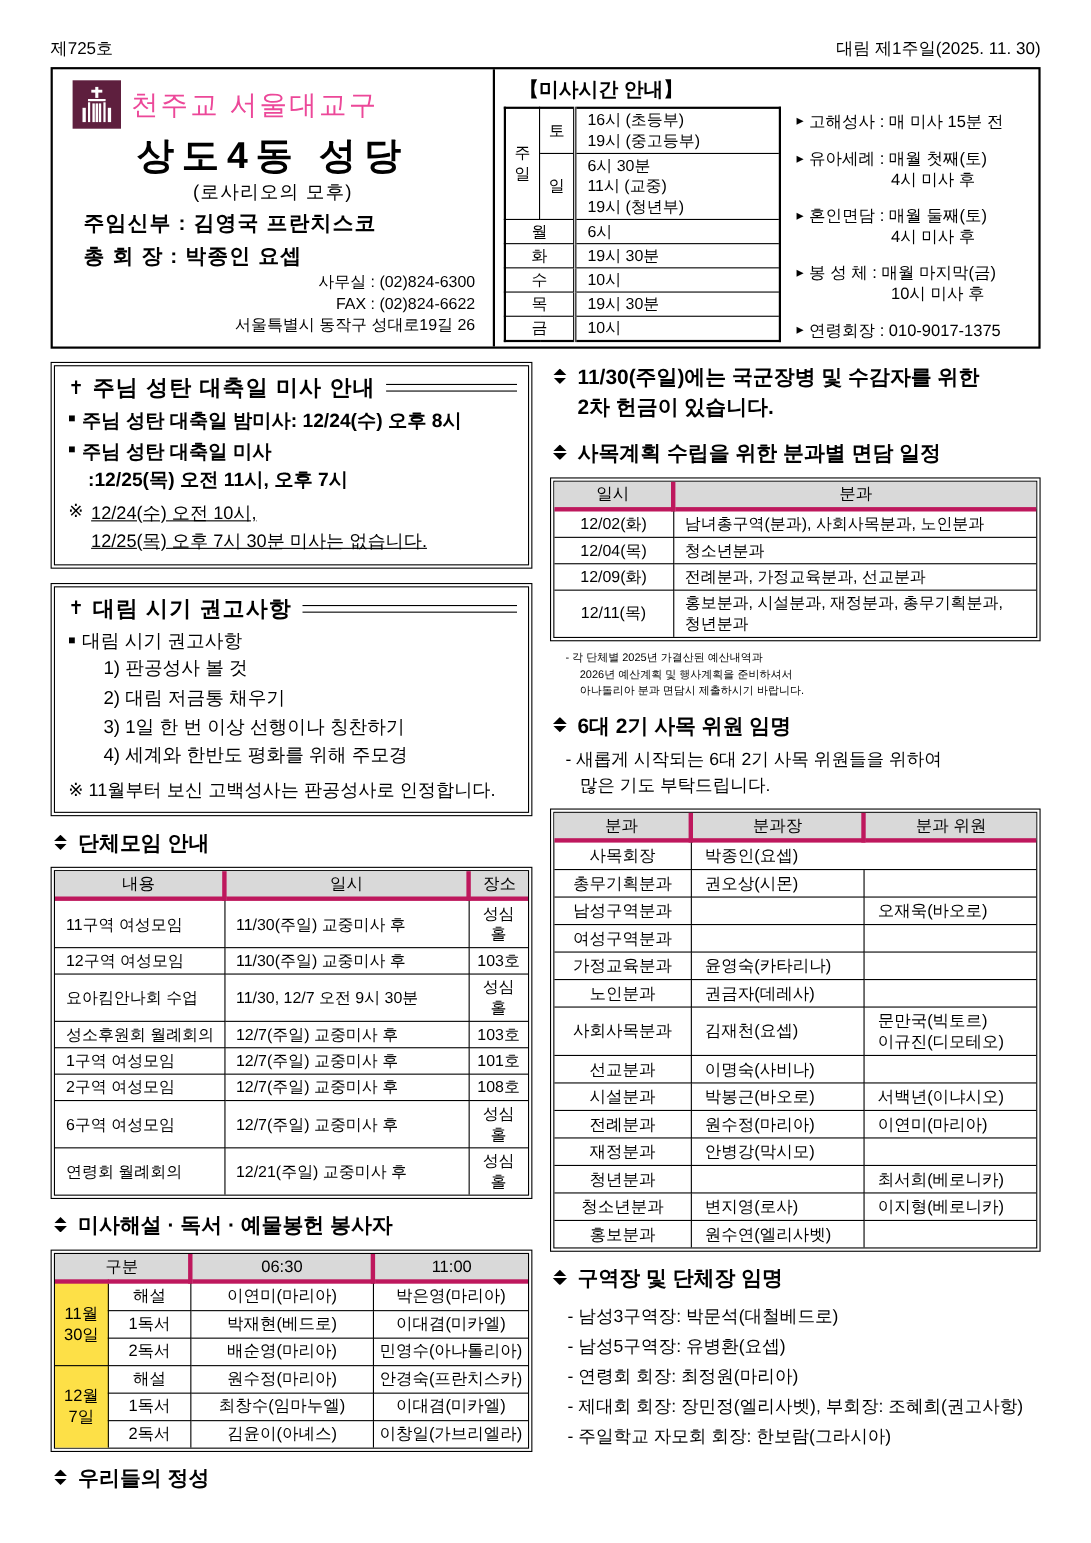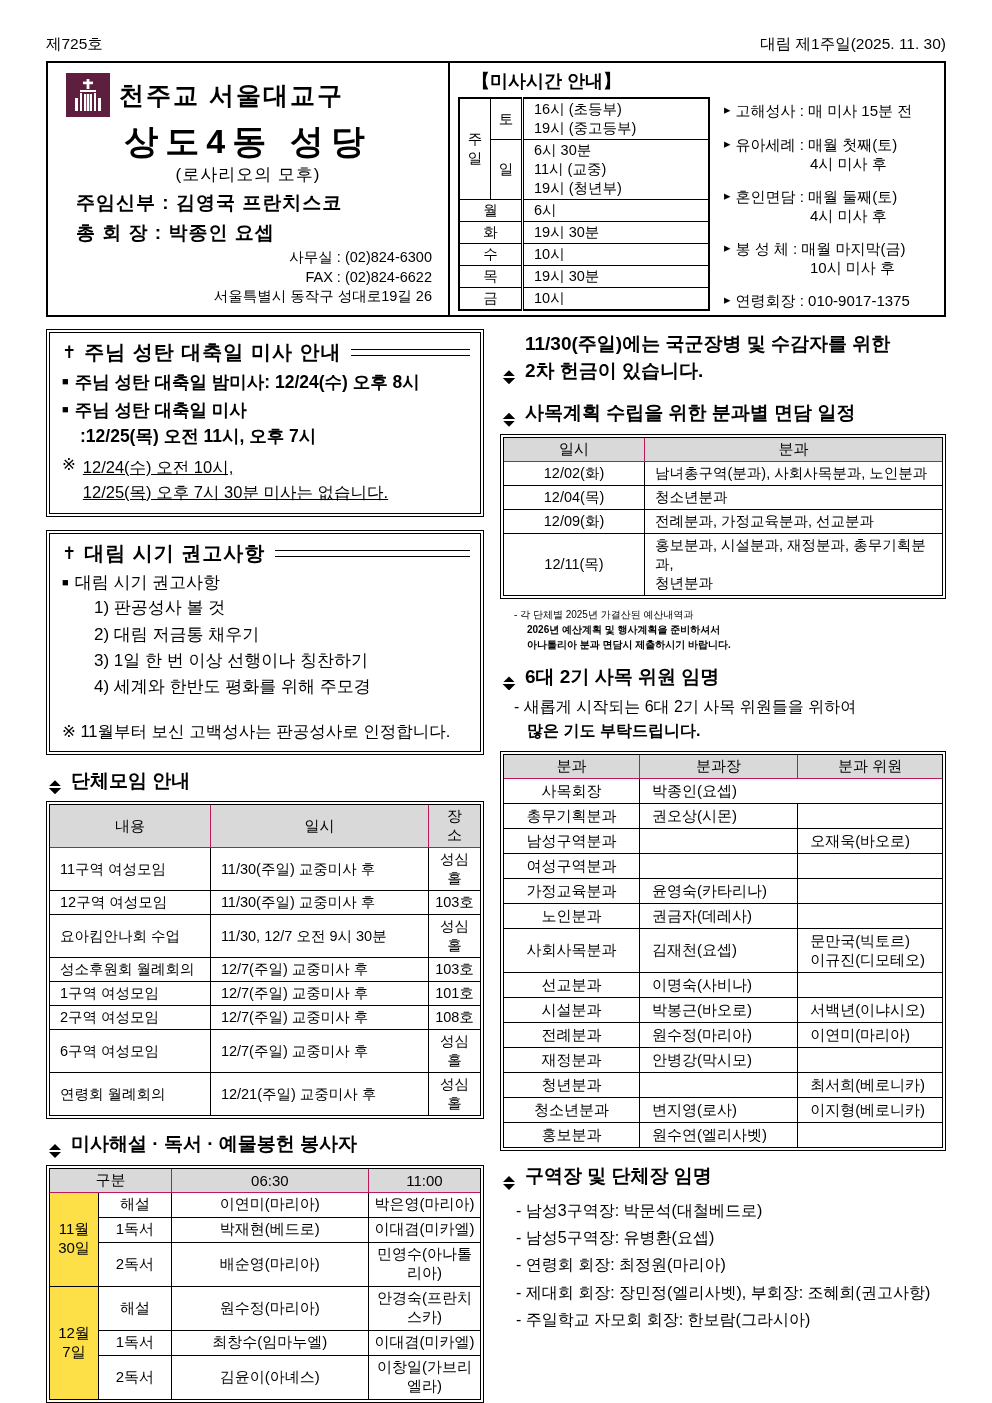--- a/index.html
+++ b/index.html
@@ -10,21 +10,21 @@
   .c{text-align:center;}
 
   
   .topbar{display:flex;justify-content:space-between;font-size:15.5px;margin-bottom:6px;}
 
   
   .header-box{border:2.5px solid #000;display:flex;}
   .parish{width:376px;border-right:2px solid #000;padding:10px 12px 8px;display:flex;flex-direction:column;}
   .logo-row{display:flex;align-items:center;gap:9px;margin-left:6px;}
   .logo{width:44px;height:44px;background:#5e1f3e;display:flex;align-items:center;justify-content:center;flex:0 0 auto;}
-  .diocese{font-size:25px;font-weight:bold;color:#000000;letter-spacing:2px;}
+  .diocese{font-size:25px;font-weight:normal;color:#ec4899;letter-spacing:2px;}
   .church-name{font-size:34px;font-weight:bold;letter-spacing:7px;text-align:center;margin-top:2px;}
   .church-sub{font-size:17px;text-align:center;letter-spacing:1px;margin-top:-2px;}
   .pastor{font-size:19px;font-weight:bold;margin:4px 0 0 16px;letter-spacing:1px;}
   .contacts{margin-top:auto;text-align:right;font-size:14.5px;line-height:1.35;padding-right:4px;}
 
   .mass-side{flex:1;padding:5px 10px 4px 8px;}
   .mass-title{font-size:18px;font-weight:bold;margin:1px 0 4px 14px;}
   .mass-flex{display:flex;}
   table.mass-table{border-collapse:collapse;border:2px solid #000;font-size:14.5px;flex:0 0 auto;}
   .mass-table td{border:1px solid #000;padding:1px 4px;}
@@ -47,42 +47,42 @@
   .cross{font-size:17px;margin:0 8px 0 2px;}
   .dbox-title{font-size:20px;font-weight:bold;letter-spacing:1px;}
   .title-fill{flex:1;height:5px;border-top:1.5px solid #000;border-bottom:1.5px solid #000;margin-left:10px;}
   .bul-item{display:flex;font-size:17.5px;font-weight:bold;line-height:1.45;margin-top:3px;}
   .sq{font-size:11px;margin:4px 6px 0 2px;}
   .bul-cont{margin-left:20px;font-size:17.5px;font-weight:bold;line-height:1.4;}
   .note-row{display:flex;font-size:16.5px;margin-top:7px;}
   .note-mark{margin:0 7px 0 2px;}
   .u{text-decoration:underline;line-height:1.5;}
   .adv-items{margin-left:34px;font-size:17px;line-height:1.55;}
-  .adv-note{font-size:16.5px;margin-top:20px;margin-left:2px;}
-
-  
-  .sec-h{display:flex;align-items:flex-end;margin:2px 0 7px;}
+  .adv-note{font-size:16.5px;margin-top:7px;margin-left:2px;}
+
+  
+  .sec-h{display:flex;align-items:flex-start;margin:2px 0 7px;}
   .diamond{width:14px;height:14px;flex:0 0 auto;margin:4px 9px 0 2px;
            background:linear-gradient(180deg,#000 0 41%,#fff 41% 59%,#000 59% 100%);
            clip-path:polygon(50% 0,100% 50%,50% 100%,0 50%);}
   .sec-t{font-size:19px;font-weight:bold;line-height:1.4;}
 
   
   .tbl-wrap{border:4px double #000;margin-bottom:12px;}
   table.tbl{width:100%;border-collapse:collapse;border:hidden;font-size:14.5px;}
-  .tbl th{background:#d9d9d9;border:1px solid #be185d;font-weight:normal;font-size:15px;padding:2px 18px;}
+  .tbl th{background:#d9d9d9;border:4px solid #be185d;font-weight:normal;font-size:15px;padding:2px 1px;}
   .tbl td{border:1px solid #000;padding:2px 6px;}
   .tbl td.lab{padding-left:10px;}
   .gray{background:#fde047;}
 
   .vol-table td{text-align:center;padding:2.5px 2px;font-size:15px;}
 
   
   .sched-notes{font-size:10px;line-height:1.5;margin:2px 0 12px 14px;}
-  .indent{margin-left:13px;font-weight:bold;}
+  .indent{margin-left:13px;}
   .intro{font-size:16px;line-height:1.5;margin:-2px 0 8px 14px;}
   .appt{font-size:16px;line-height:1.7;margin-left:16px;}
 
   .comm-table td{font-size:15px;padding:2.5px 6px;}
   .comm-table td.dept{text-align:center;width:128px;}
   .comm-table td.head{width:158px;padding-left:12px;}
   .comm-table td.mem{width:158px;padding-left:12px;}
 </style>
 </head>
 <body>

